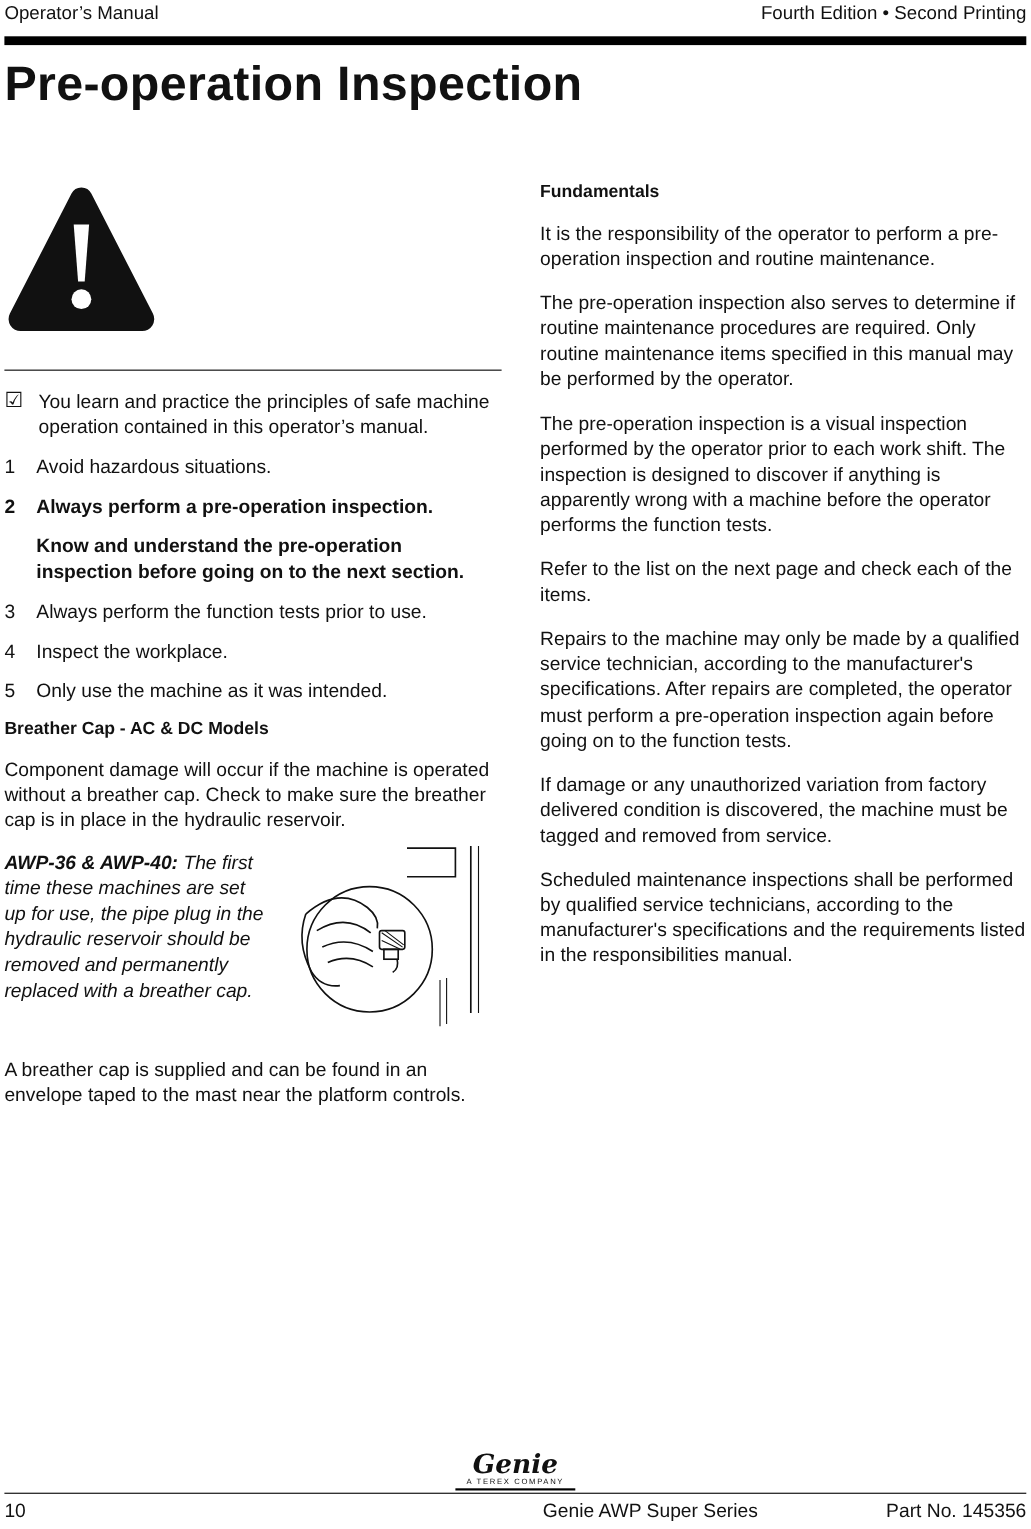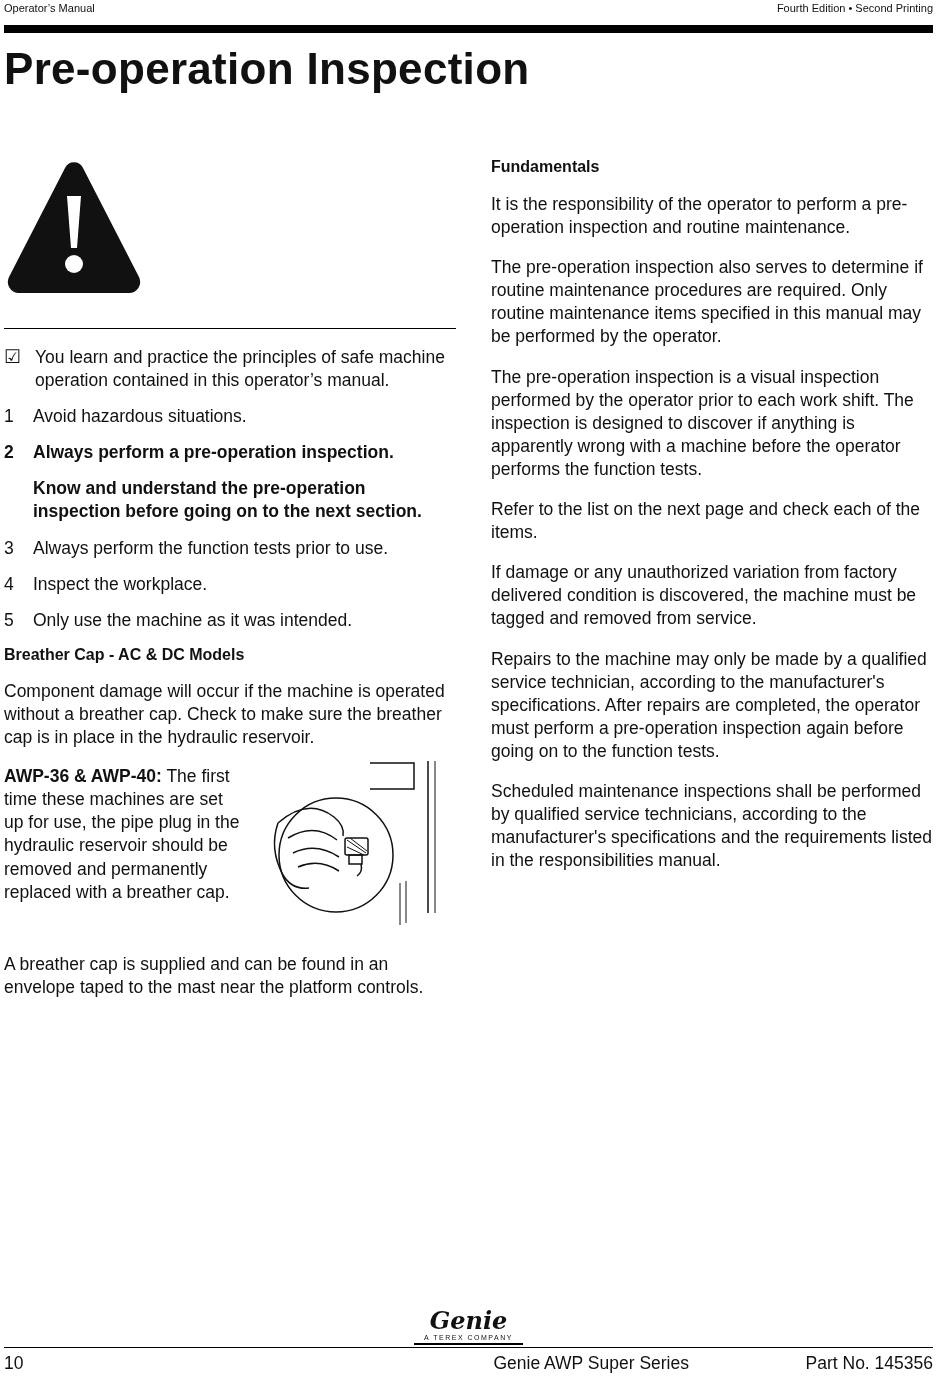--- a/index.html
+++ b/index.html
@@ -7,21 +7,21 @@
   body {
     width:937px; height:1390px;
     color:#111;
     font-family:"Liberation Sans", sans-serif;
     position:relative;
     overflow:hidden;
   }
   .page { padding:0 4px; }
 
   
-  .header-row { display:flex; justify-content:space-between; padding-top:2px; font-size:11px; }
+  .header-row { display:flex; justify-content:space-between; padding-top:2px; font-size:17px; }
   .rule-thick { height:8px; background:#000; margin-top:11px; }
 
   h1.title { font-size:44px; font-weight:700; margin-top:11px; letter-spacing:.3px; }
 
   
   .columns { display:flex; margin-top:64px; }
   .col-left { width:452px; flex:none; }
   .col-right { width:446px; flex:none; margin-left:35px; }
 
   
@@ -36,33 +36,33 @@
   .check-item { display:flex; margin-top:17px; }
   .check-item .box { width:31px; flex:none; font-size:19px; line-height:1.15; }
 
   .list-item { display:flex; margin-top:13px; }
   .list-item .num { width:29px; flex:none; }
   .list-item.bold { font-weight:700; }
 
   .breather-head { margin-top:62px; }
   .breather-p1 { margin-top:16px; }
 
-  .awp-block { display:flex; margin-top:16px; }
+  .awp-block { display:flex; margin-top:16px;font-style:italic; }
   .awp-text { width:240px; flex:none; }
   .awp-fig { flex:1; padding-left:4px; margin-top:-4px; }
   .awp-label { font-weight:700; }
 
   .breather-p2 { margin-top:16px; }
 
   .col-right h2 { margin-top:0; }
   .col-right p { margin-top:17px; }
   .col-right p:first-of-type { }
 
   
-  .footer { position:absolute; left:0; right:0; bottom:16px; padding:0 4px; }
+  .footer { position:absolute; left:0; right:0; bottom:6px; padding:0 4px; }
   .logo-wrap { text-align:center; }
   .genie-logo {
     display:inline-block;
     font-family:"DejaVu Serif", serif;
     font-style:italic; font-weight:700;
     font-size:24px; line-height:1;
     border-bottom:2px solid #000;
     padding:0 10px 2px 10px;
   }
   .genie-sub {
@@ -171,22 +171,22 @@
       <p class="body-text breather-p2">A breather cap is supplied and can be found in an envelope taped to the mast near the platform controls.</p>
 
     </div>
 
     <div class="col-right">
       <h2 class="section">Fundamentals</h2>
       <p class="body-text">It is the responsibility of the operator to perform a pre-operation inspection and routine maintenance.</p>
       <p class="body-text">The pre-operation inspection also serves to determine if routine maintenance procedures are required. Only routine maintenance items specified in this manual may be performed by the operator.</p>
       <p class="body-text">The pre-operation inspection is a visual inspection performed by the operator prior to each work shift. The inspection is designed to discover if anything is apparently wrong with a machine before the operator performs the function tests.</p>
       <p class="body-text">Refer to the list on the next page and check each of the items.</p>
+      <p class="body-text">Repairs to the machine may only be made by a qualified service technician, according to the manufacturer's specifications. After repairs are completed, the operator must perform a pre-operation inspection again before going on to the function tests.</p>
       <p class="body-text">If damage or any unauthorized variation from factory delivered condition is discovered, the machine must be tagged and removed from service.</p>
-      <p class="body-text">Repairs to the machine may only be made by a qualified service technician, according to the manufacturer's specifications. After repairs are completed, the operator must perform a pre-operation inspection again before going on to the function tests.</p>
       <p class="body-text">Scheduled maintenance inspections shall be performed by qualified service technicians, according to the manufacturer's specifications and the requirements listed in the responsibilities manual.</p>
     </div>
 
   </div>
 
   <div class="footer">
     <div class="logo-wrap">
       <span class="genie-logo">
         <span>Genie</span>
         <span class="genie-sub" style="display:block;">A TEREX COMPANY</span>

